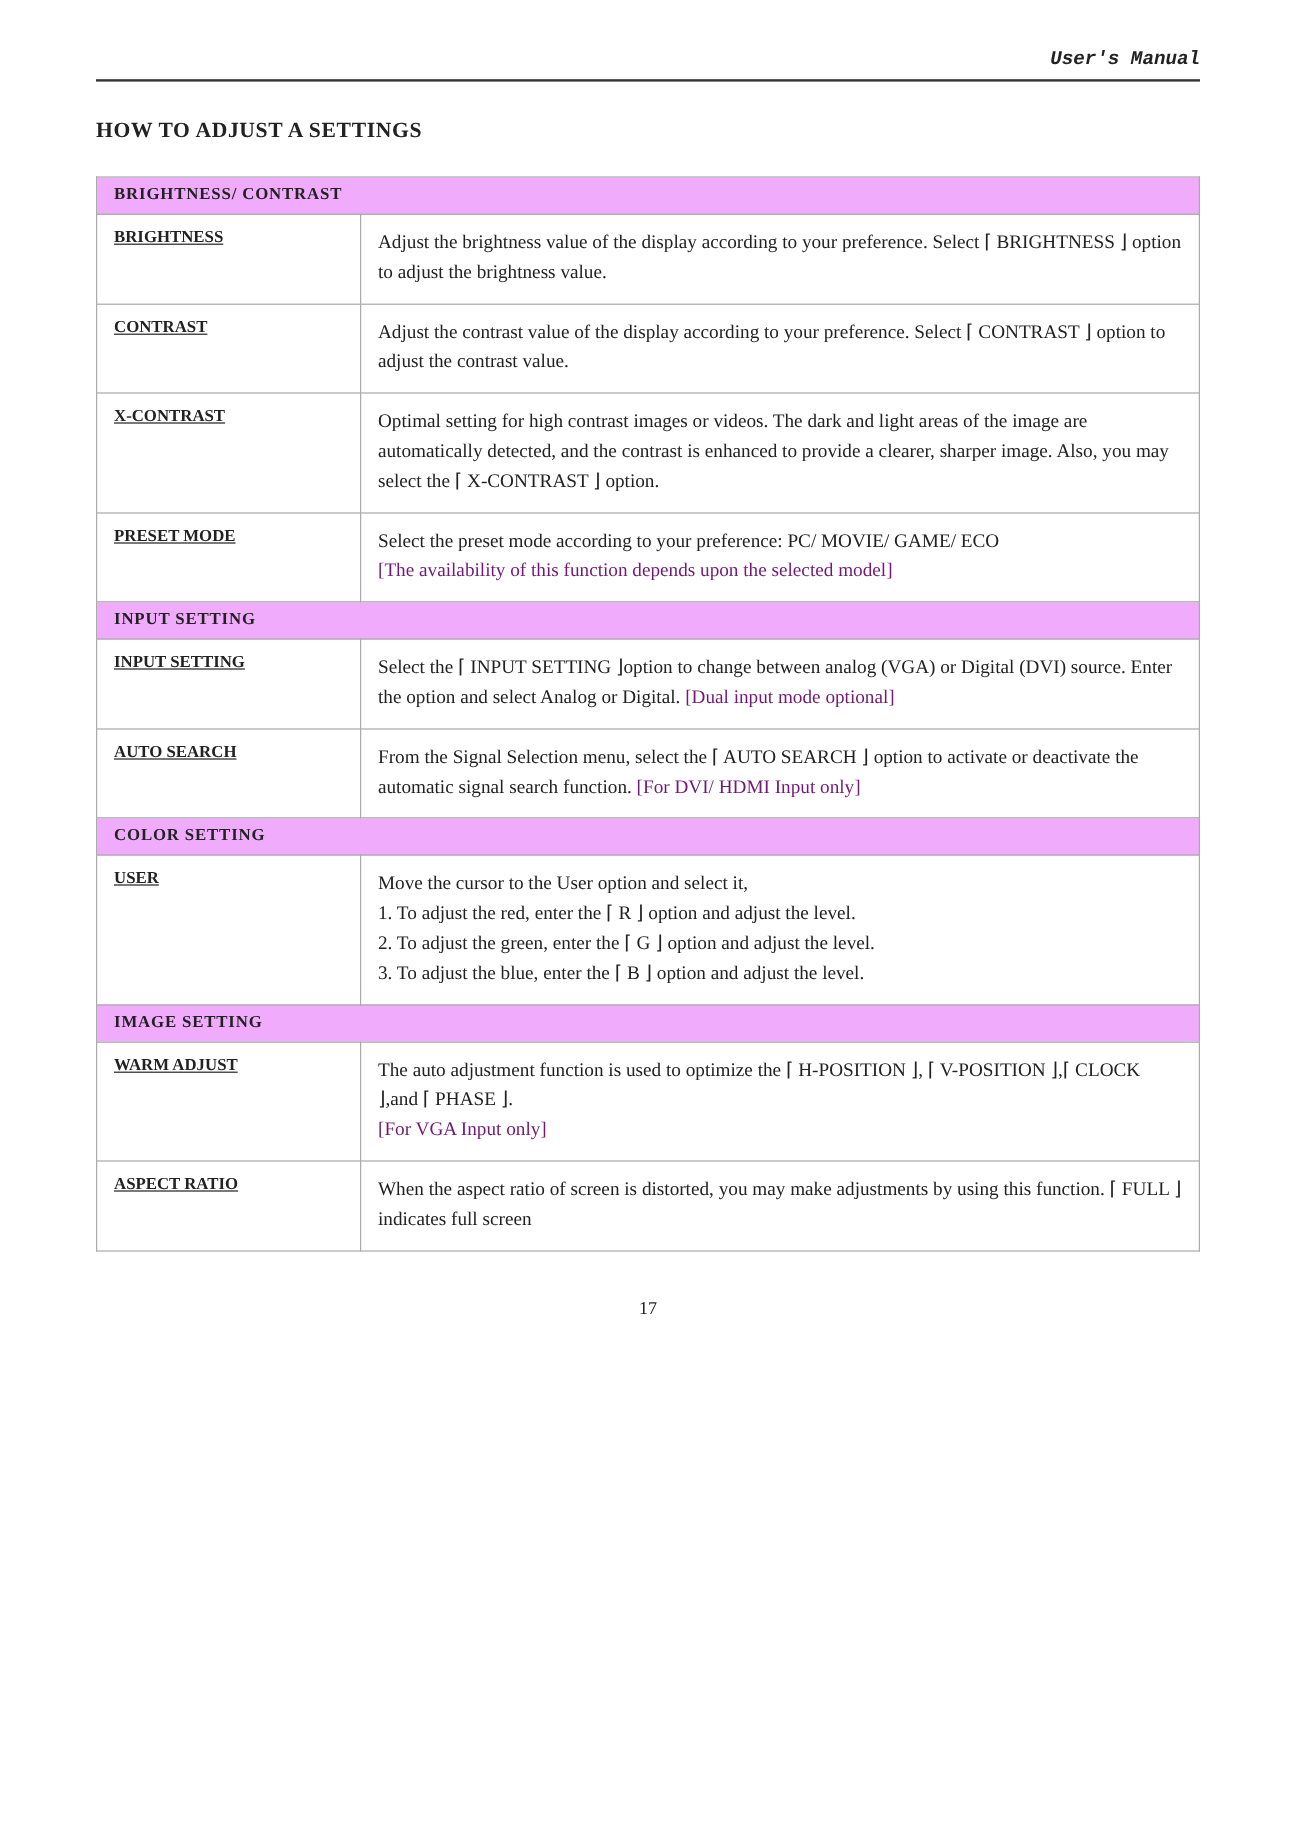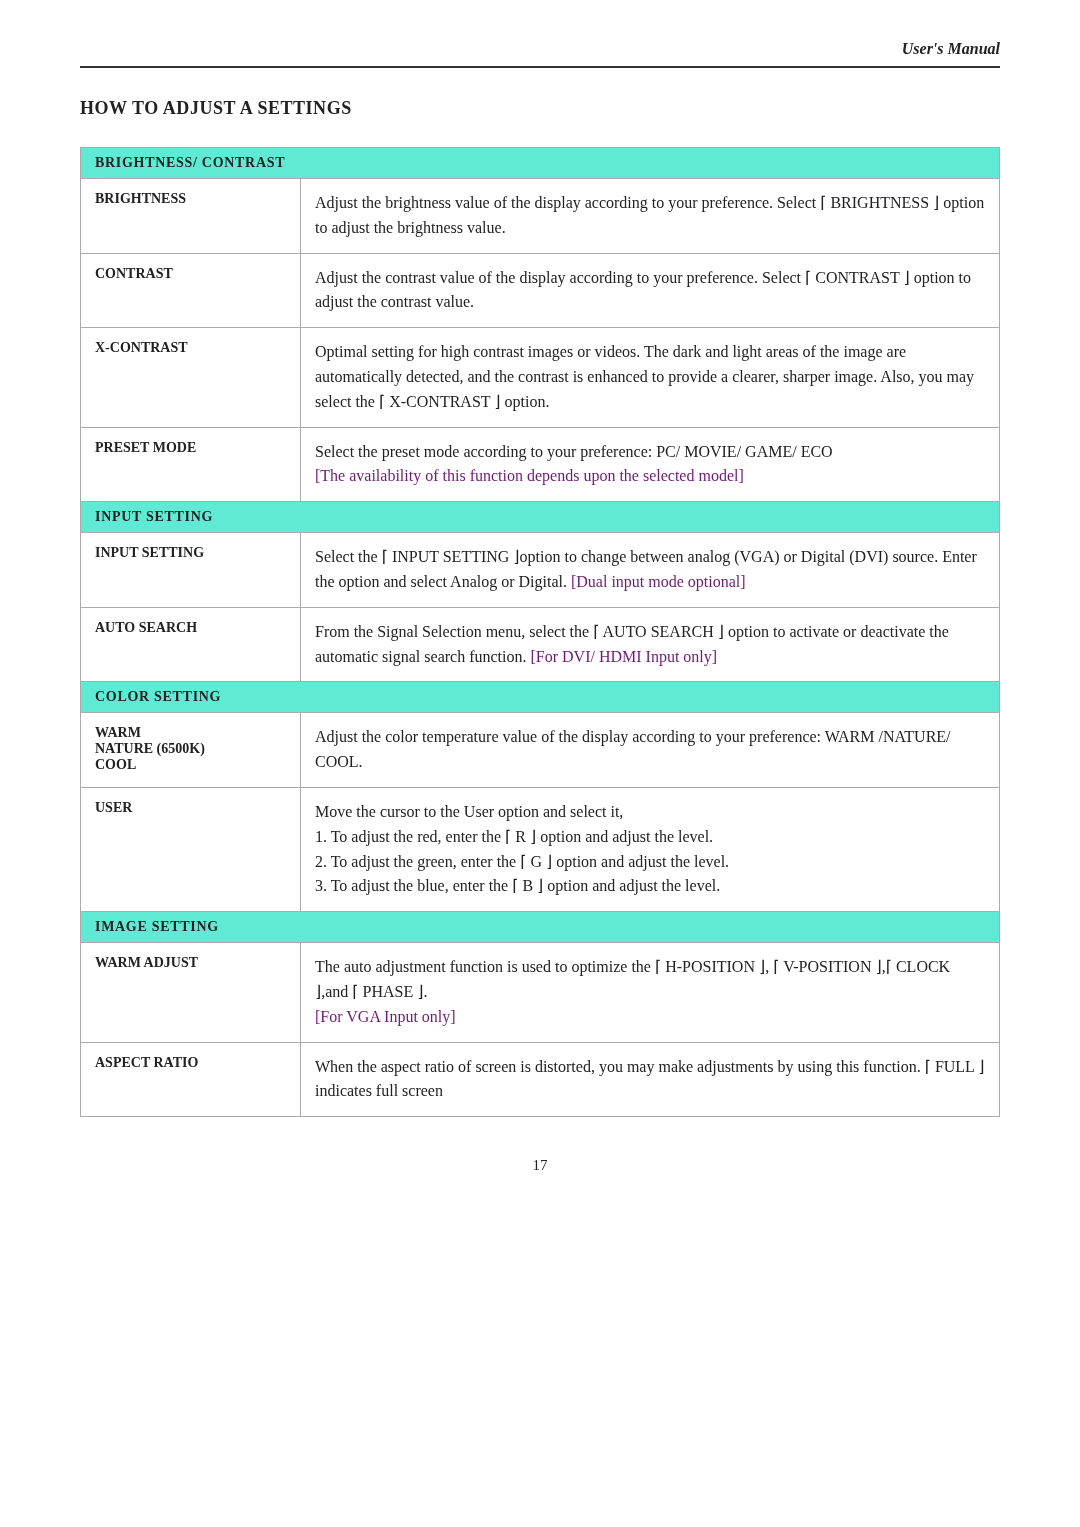--- a/index.html
+++ b/index.html
@@ -15,20 +15,21 @@
       width: 1080px;
       min-height: 1527px;
       padding: 40px 80px 60px 80px;
     }
     .header-bar {
       display: flex;
       justify-content: flex-end;
       padding-bottom: 8px;
       border-bottom: 2px solid #333;
       margin-bottom: 30px;
+      font-family: Liberation Mono, monospace;
     }
     .header-title {
       font-style: italic;
       font-weight: bold;
       font-size: 16px;
     }
     .page-title {
       font-size: 18px;
       font-weight: bold;
       margin-bottom: 28px;
@@ -38,33 +39,34 @@
       width: 100%;
       border-collapse: collapse;
       margin-bottom: 0;
     }
     td, th {
       border: 1px solid #aaa;
       padding: 10px 14px;
       vertical-align: top;
     }
     .section-header td {
-      background: #5eead4;
+      background: #f0abfc;
       font-weight: bold;
       font-size: 14px;
       color: #222;
       letter-spacing: 0.05em;
       padding: 7px 14px;
     }
     .label-cell {
       width: 220px;
       font-weight: bold;
       font-size: 14px;
       vertical-align: top;
       padding: 12px 14px;
+      text-decoration: underline;
     }
     .desc-cell {
       font-size: 16px;
       line-height: 1.55;
       padding: 12px 14px;
     }
     .blue-link {
       color: #701a75;
     }
     .footer {
@@ -123,26 +125,20 @@
     <td class="desc-cell">
       <span>From the Signal Selection menu, select the  ⌈ AUTO SEARCH ⌋ option to activate or deactivate the automatic signal search function.</span>
       <span class="blue-link">[For DVI/ HDMI Input only]</span>
     </td>
   </tr>
 
   <tr class="section-header">
     <td colspan="2">COLOR SETTING</td>
   </tr>
   <tr>
-    <td class="label-cell" style="white-space: pre-line;">WARM
-NATURE (6500K)
-COOL</td>
-    <td class="desc-cell">Adjust the color temperature value of the display according to your preference: WARM /NATURE/ COOL.</td>
-  </tr>
-  <tr>
     <td class="label-cell">USER</td>
     <td class="desc-cell" style="white-space: pre-line;">Move the cursor to the User option and select it,
 1. To adjust the red, enter the ⌈ R ⌋ option and adjust the level.
 2. To adjust the green, enter the ⌈ G ⌋ option and adjust the level.
 3. To adjust the blue, enter the ⌈ B ⌋ option and adjust the level.</td>
   </tr>
 
   <tr class="section-header">
     <td colspan="2">IMAGE SETTING</td>
   </tr>

